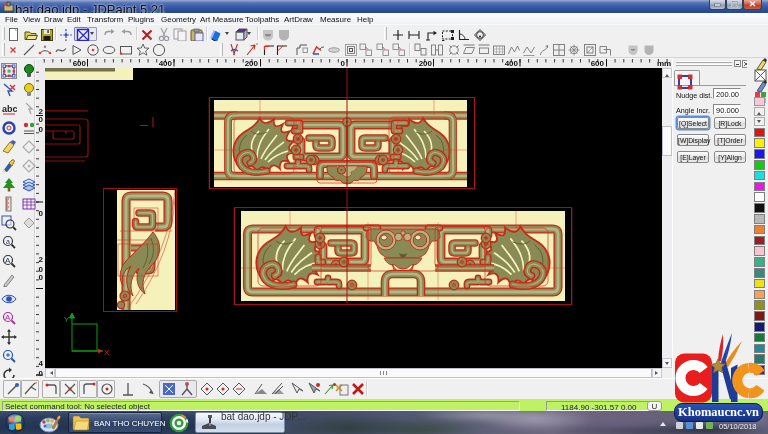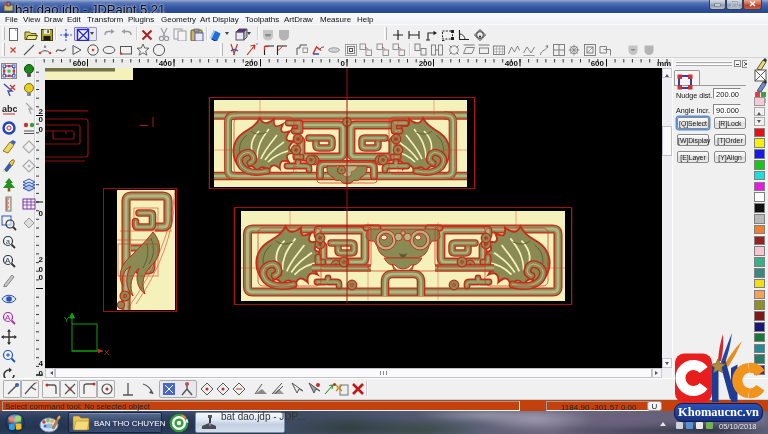--- a/index.html
+++ b/index.html
@@ -16,21 +16,21 @@
 .ic{position:absolute;width:16px;height:16px;}
 .vsep{position:absolute;width:2px;border-left:1px solid #d0d0d0;border-right:1px solid #fbfbfb;}
 .grip{position:absolute;width:3px;border-left:1px solid #fff;border-right:1px solid #b9b9b9;}
 #lcol{left:0;top:58px;width:36px;height:320px;background:#f0f0f0;}
 #canvas{left:45px;top:68px;width:617px;height:300px;background:#000;}
 #vsb{left:662px;top:68px;width:10px;height:300px;background:#ededf2;}
 #hsb{left:45px;top:368px;width:617px;height:10px;background:#ededf2;}
 #rpanel{left:672px;top:58px;width:75px;height:341px;background:#f0f0f0;border-left:1px solid #fff;}
 #cstrip{left:747px;top:58px;width:21px;height:341px;background:#f0f0f0;}
 #btb{left:0;top:378px;width:768px;height:21px;background:#f0f0f0;border-top:1px solid #fff;}
-#status{left:0;top:399px;width:768px;height:12px;background:#c2410c;border-top:1px solid #d0d0d0;font-size:8px;color:#222;}
+#status{left:0;top:399px;width:768px;height:12px;background:#bef264;border-top:1px solid #d0d0d0;font-size:8px;color:#222;}
 #taskbar{left:0;top:411px;width:768px;height:23px;background:#2b3b58;overflow:hidden;}
 .cell{position:absolute;top:1px;height:10px;border:1px solid;border-color:#9a9a9a #fdfdfd #fdfdfd #9a9a9a;}
 .tbtn{position:absolute;font-size:6.8px;color:#111;text-align:center;background:linear-gradient(180deg,#fdfdfd,#e8e8e8 45%,#d8d8d8 50%,#ececec);border:1px solid #8a8a8a;border-radius:2px;}
 </style></head>
 <body>
 <div id="root">
 <div id="title" class="abs">
 <svg class="abs" style="left:3px;top:1px" width="11" height="11" viewBox="0 0 11 11">
         <rect x="1" y="4" width="9" height="6" rx="1" fill="#c9b77a" stroke="#5a4a20" stroke-width="0.8"></rect>
         <rect x="4" y="1" width="3" height="4" fill="#8a8aa0" stroke="#333" stroke-width="0.7"></rect>
@@ -55,21 +55,21 @@
       </div>
 </div>
 <div id="menu" class="abs">
 <span style="left:5px">File</span>
 <span style="left:23px">View</span>
 <span style="left:44px">Draw</span>
 <span style="left:67px">Edit</span>
 <span style="left:87px">Transform</span>
 <span style="left:128px">Plugins</span>
 <span style="left:161px">Geometry</span>
-<span style="left:200px">Art Display</span>
+<span style="left:200px">Art Measure</span>
 <span style="left:245px">Toolpaths</span>
 <span style="left:284px">ArtDraw</span>
 <span style="left:320px">Measure</span>
 <span style="left:357px">Help</span>
 </div>
 <div id="tb1" class="tbar abs">
 <div class="grip" style="left:2px;top:2px;height:13px"></div>
 <svg class="ic" style="left:6px;top:2px;" width="16" height="16" viewBox="0 0 16 16">
         <rect x="3.5" y="1.5" width="8" height="12" fill="#fff" stroke="#555" stroke-width="0.9"></rect>
         <path d="M9 1.5 L11.5 4 L9 4 Z" fill="#bbb"></path>

